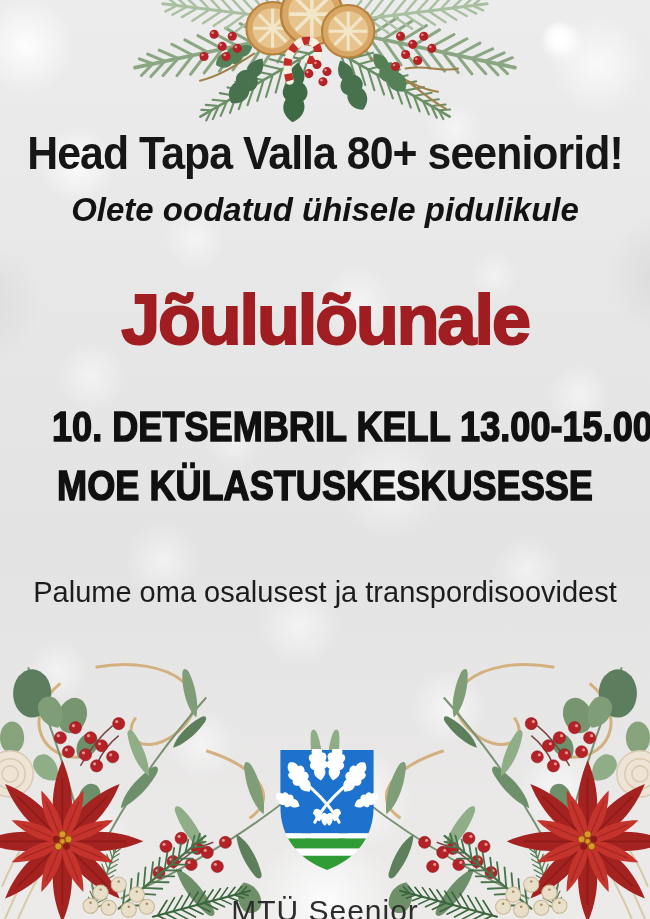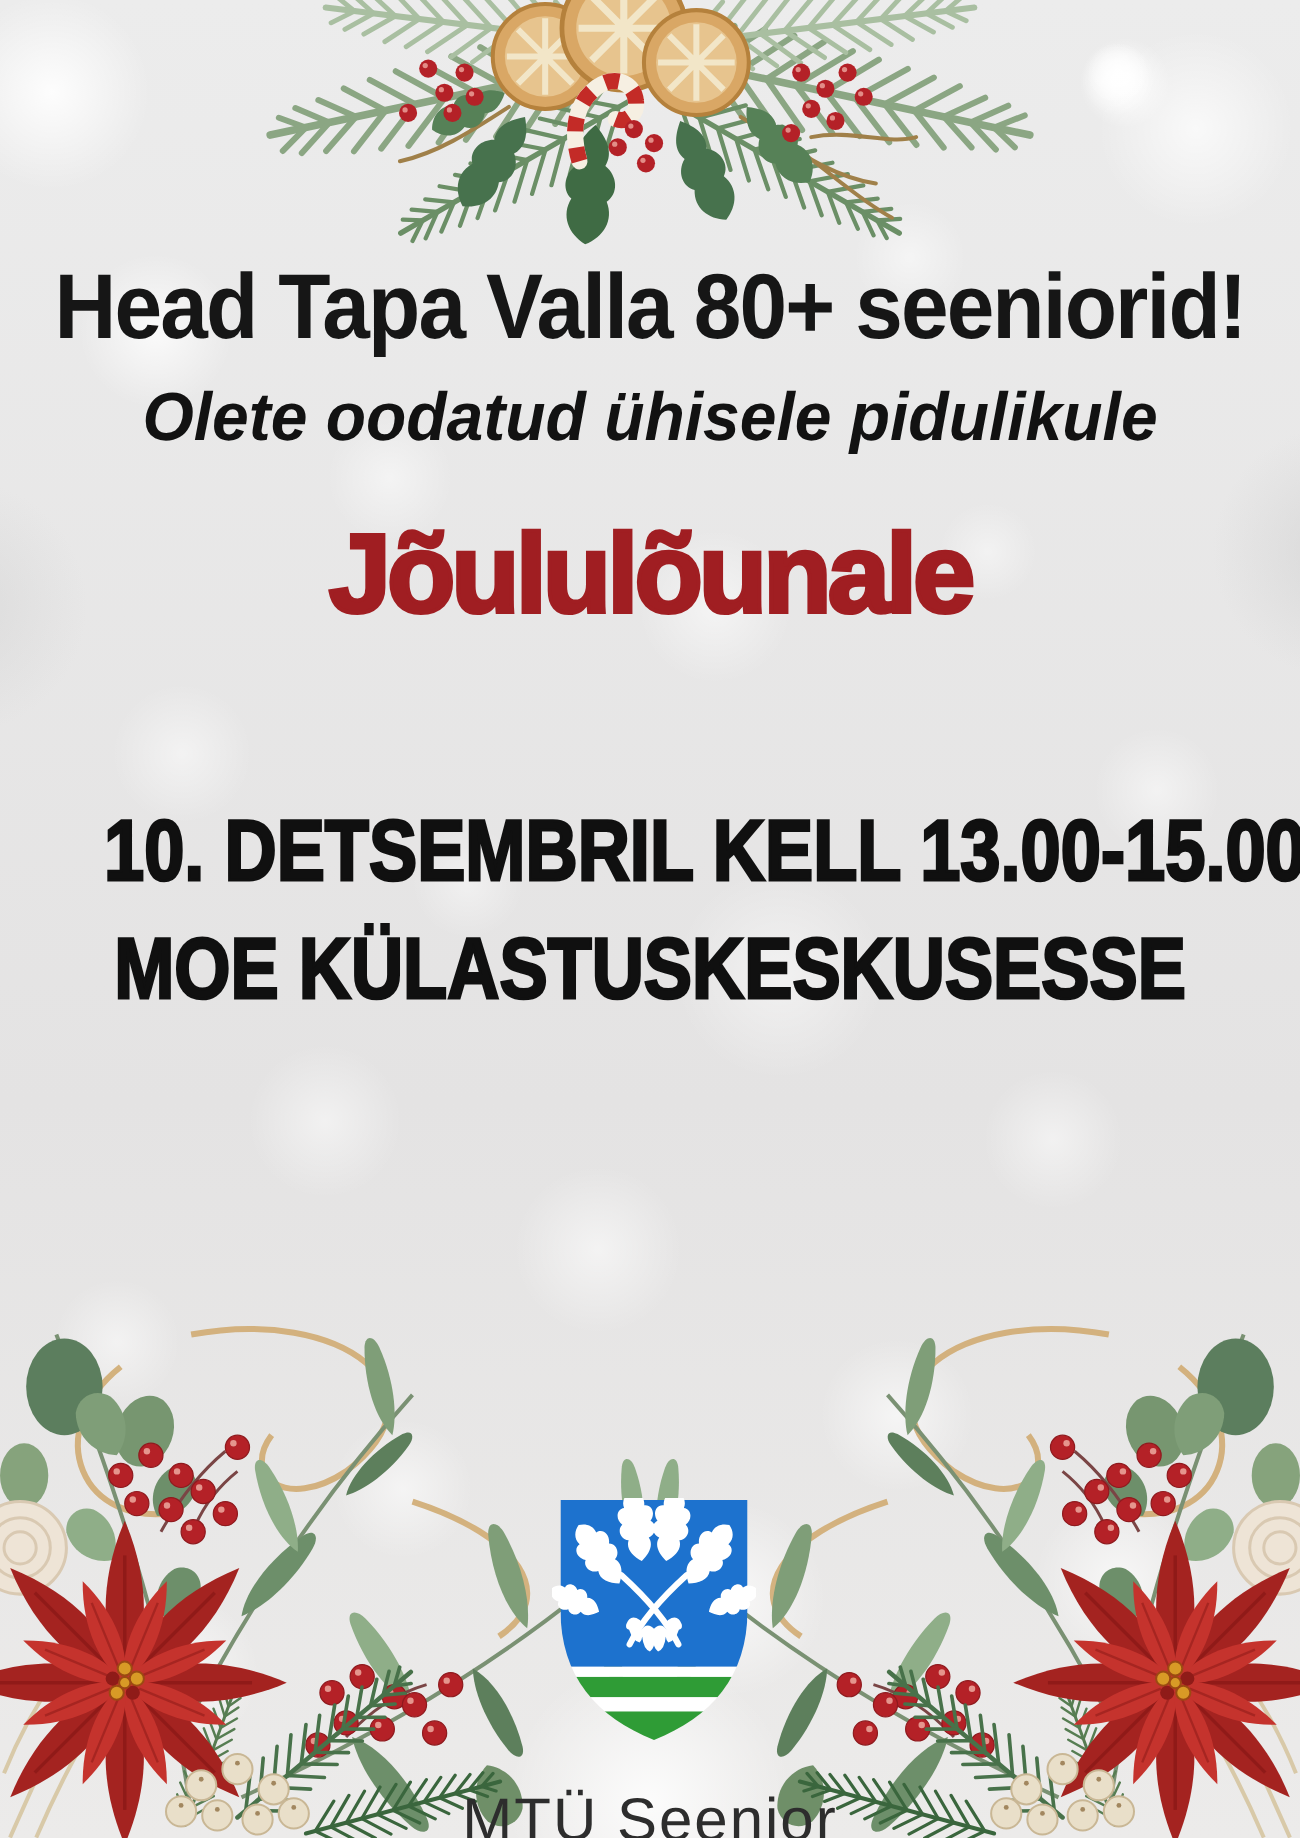--- a/index.html
+++ b/index.html
@@ -37,21 +37,21 @@
       radial-gradient(circle 55px at 14% 91%,rgba(255,255,255,.65),rgba(255,255,255,0) 70%),
       radial-gradient(circle 95px at 50% 98%,rgba(255,255,255,.85),rgba(255,255,255,0) 75%),
       radial-gradient(circle 90px at 103% 30%,rgba(205,205,205,.55),rgba(205,205,205,0) 70%),
       radial-gradient(circle 90px at -3% 33%,rgba(208,208,208,.5), rgba(208,208,208,0) 70%),
       linear-gradient(180deg,#ececec 0%,#e4e3e3 60%,#ecebea 100%);
   }
   .txt{position:absolute;left:0;width:100%;text-align:center;z-index:3;white-space:nowrap;}
   .heading{top:126px;font-size:46px;font-weight:700;letter-spacing:-1px;color:#161616;transform:scaleX(.93);}
   .subheading{top:190px;font-size:34px;font-style:italic;font-weight:600;color:#121212;transform:scaleX(.97);}
   .title{
-    top:254px;font-size:56px;font-weight:800;letter-spacing:-2px;
+    top:280px;font-size:70px;font-weight:800;letter-spacing:-2px;
     color:var(--title-red,#a01e22);-webkit-text-stroke:2px var(--title-red,#a01e22);
   }
   .event{font-size:43px;font-weight:800;color:#101010;-webkit-text-stroke:1.5px #101010;transform:scaleX(.84);letter-spacing:0;}
   .event1{top:402px;}
   .event2{top:461px;}
   .info{top:571px;font-size:29px;font-weight:300;line-height:1.46;color:#1c1c1c;}
   .footer{top:894px;font-size:30px;font-weight:300;letter-spacing:1px;color:#2d2d2d;}
   .garland{position:absolute;left:103px;top:-2px;width:444px;height:126px;z-index:1;}
   .corner{position:absolute;bottom:0;width:332px;height:264px;z-index:1;}
   .corner.left{left:0;}
@@ -131,20 +131,21 @@
         <use href="#gberry" transform="translate(218,83)"></use>
     </g>
   </svg>
 
   <div class="txt heading">Head Tapa Valla 80+ seeniorid!</div>
   <div class="txt subheading">Olete oodatud ühisele pidulikule</div>
   <div class="txt title">Jõululõunale</div>
   <div class="txt event event1">10. DETSEMBRIL KELL 13.00-15.00</div>
   <div class="txt event event2">MOE KÜLASTUSKESKUSESSE</div>
   <div class="txt info">
+    <div>Palume oma osalusest ja transpordisoovidest</div>
   </div>
 
   <svg class="corner left" viewBox="0 0 330 262" aria-hidden="true">
     <defs>
       <path id="rleaf" d="M0,0 C-8,-4 -12,-14 -8,-23 C-4,-29 4,-29 8,-23 C12,-14 8,-4 0,0 Z"></path>
       <path id="lleaf" d="M0,0 C-6,-10 -7,-28 -2,-46 C0,-52 4,-50 5,-44 C8,-26 5,-9 0,0 Z"></path>
       <g id="petal">
         <path d="M0,0 C-10,-16 -12,-42 0,-70 C12,-42 10,-16 0,0 Z"></path>
         <path d="M0,-10 L0,-55" stroke="rgba(110,12,12,.35)" stroke-width="1.5" fill="none"></path>
       </g>

